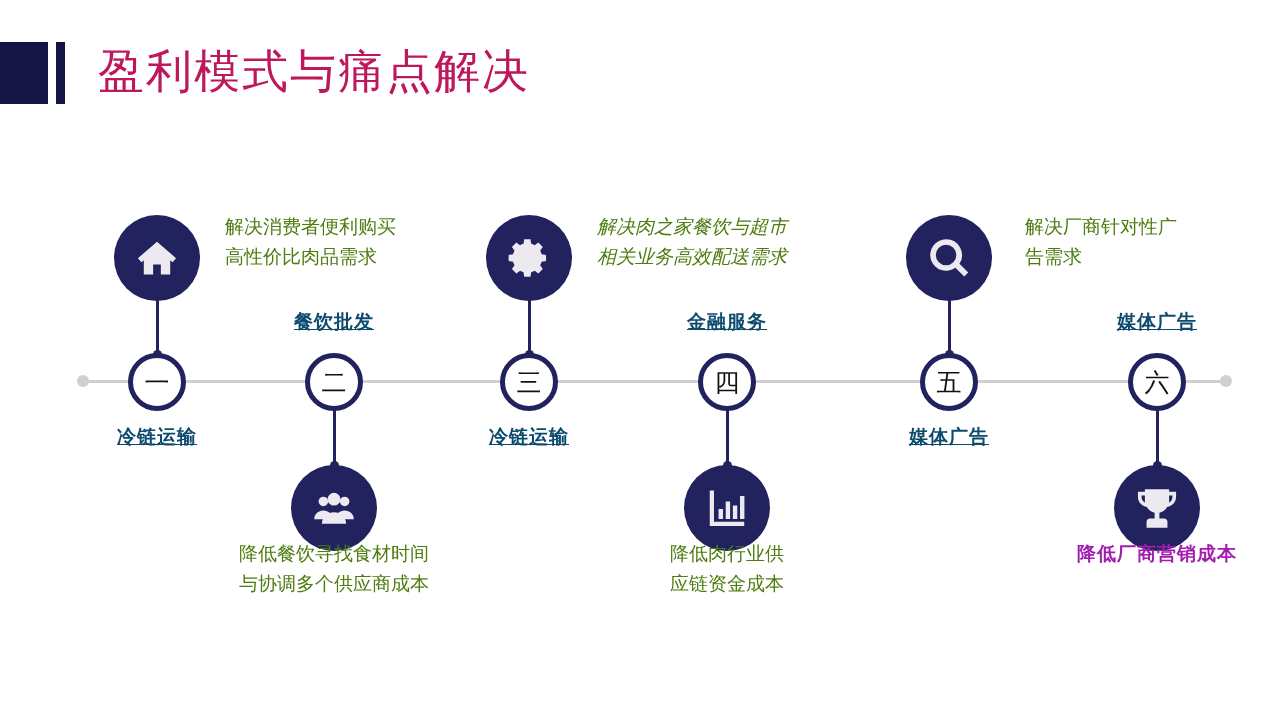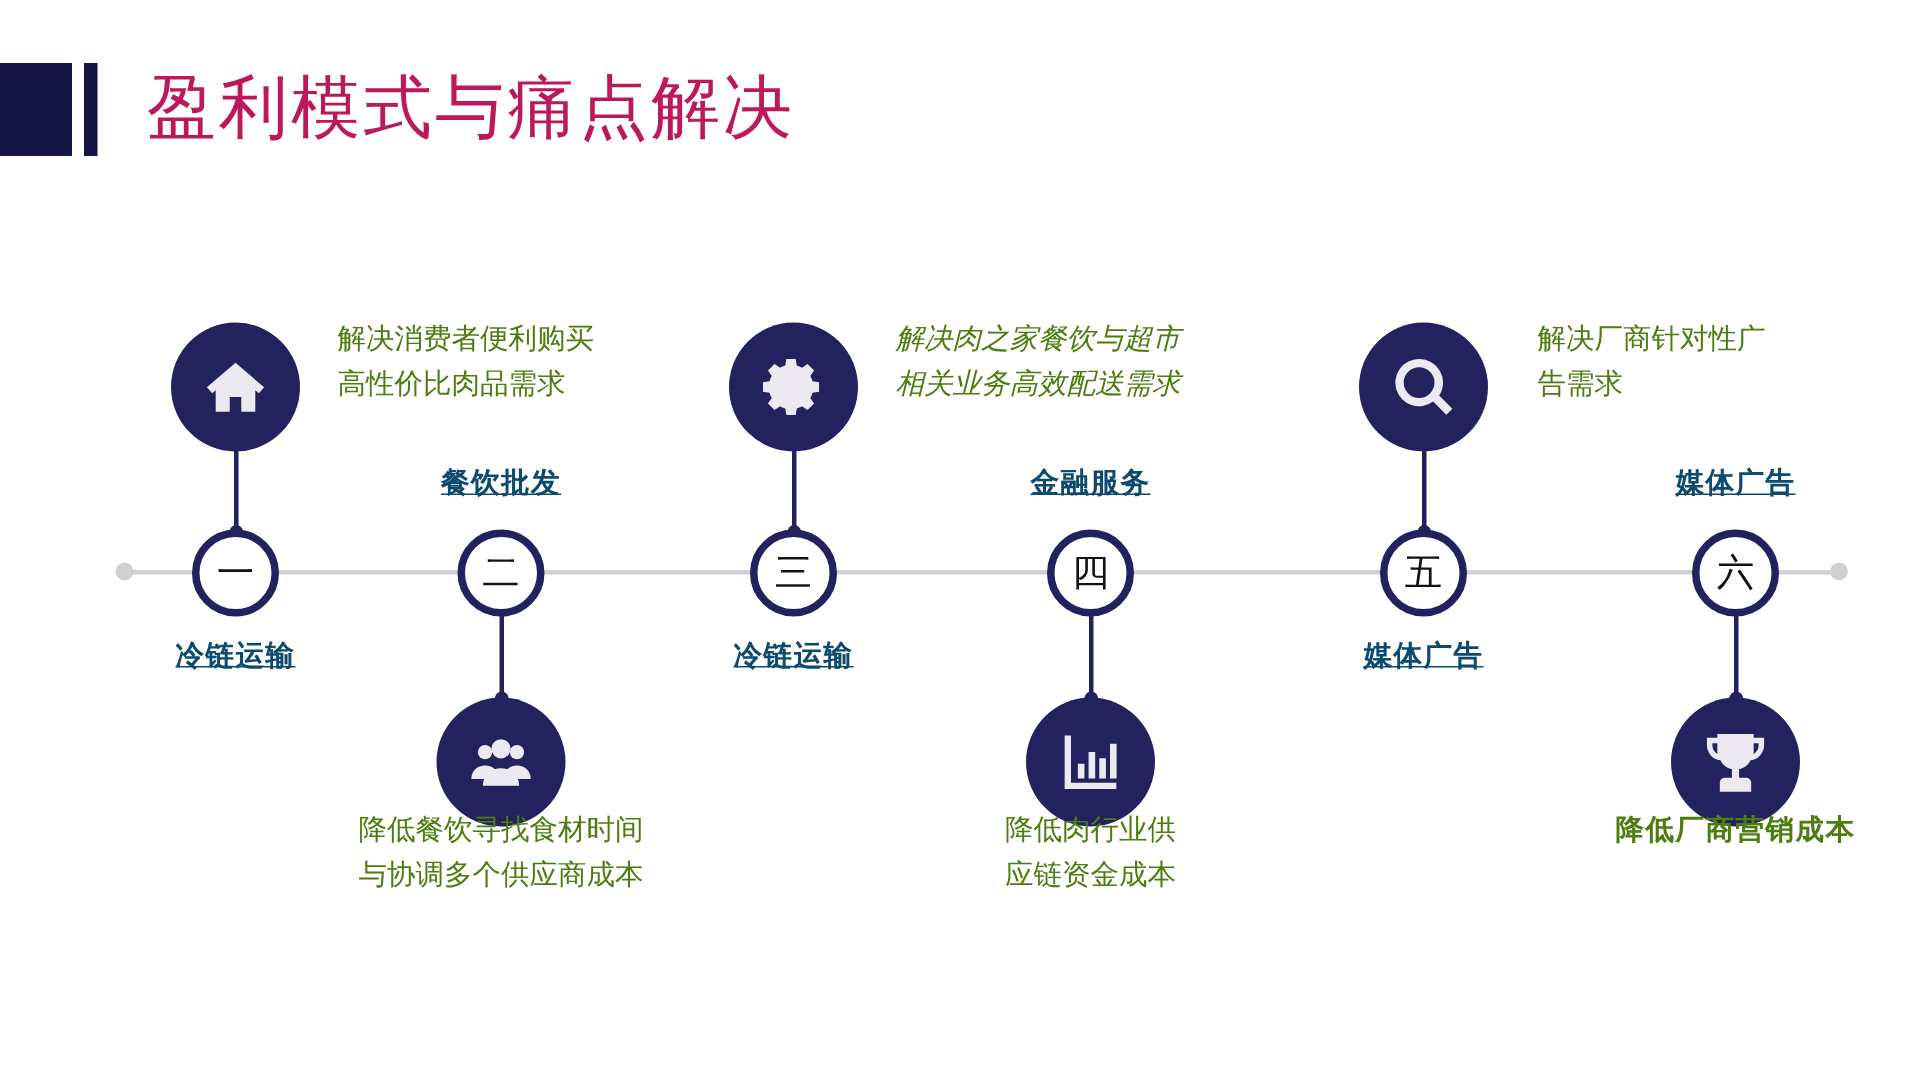--- a/index.html
+++ b/index.html
@@ -149,21 +149,21 @@
     position: absolute;
     font-size: 19px;
     line-height: 30px;
     color: #4d7c0f;
     white-space: pre;
   }
   .desc.right-of-up { top: 212px; }
   .desc.below-down { top: 539px; transform: translateX(-50%); text-align: right; }
   .desc.below-down.bold {
     font-weight: bold;
-    color: #4d7c0f;
+    color: #a21caf;
     letter-spacing: 1px;
   }
 </style>
 </head>
 <body>
 
 <div id="header-block"></div>
 <div id="header-bar"></div>
 <div id="page-title">盈利模式与痛点解决</div>
 

